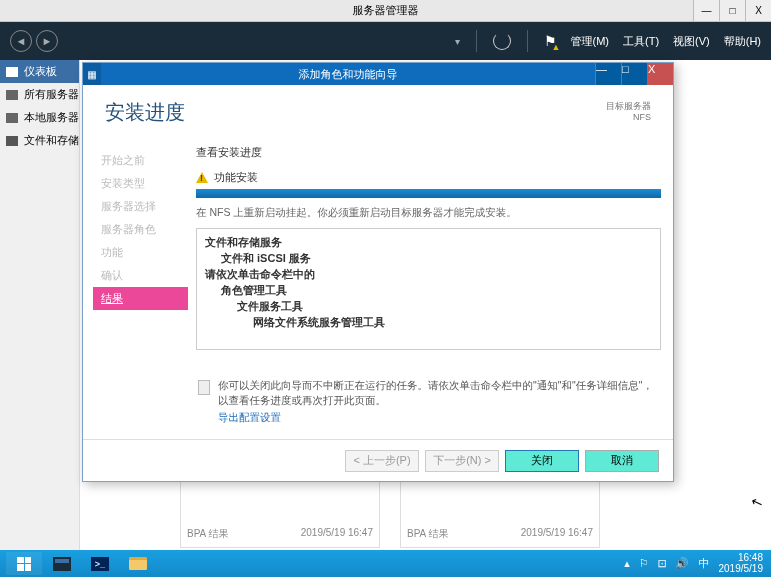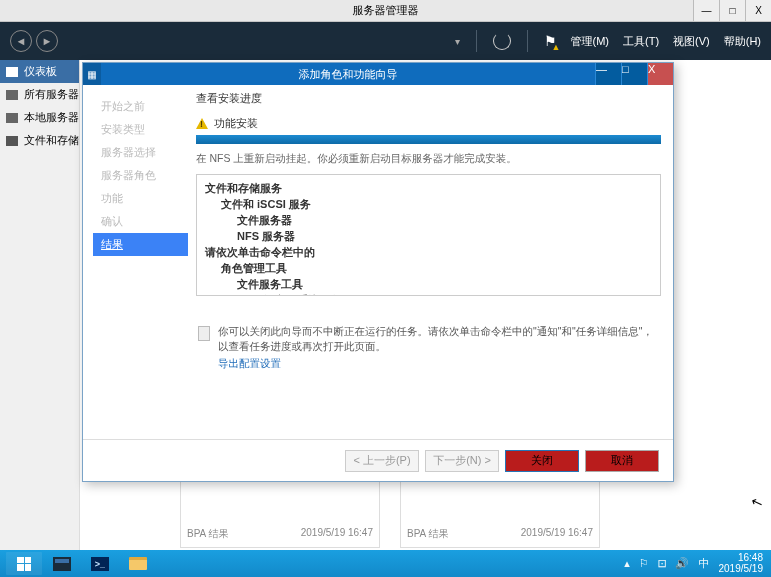--- a/index.html
+++ b/index.html
@@ -45,39 +45,39 @@
 .wizard-titlebar .wz-ctrls .ctrl.max { background: #035c9f; }
 .wizard-titlebar .wz-ctrls .ctrl.min { background: #035c9f; }
 
 .wizard-header { height: 54px; display: flex; align-items: center; padding: 0 22px; justify-content: space-between; }
 .wizard-header h1 { color: #23527c; font-size: 20px; font-weight: 300; }
 .wizard-header .tgt { text-align: right; font-size: 9px; color: #777; line-height: 1.2; }
 
 .wizard-body { flex: 1; display: flex; overflow: hidden; border-top: 0; }
 .wizard-steps { width: 105px; padding: 10px 0 0 10px; font-size: 11px; }
 .wizard-steps .step { padding: 4px 8px; color: #bbb; white-space: nowrap; }
-.wizard-steps .step.active { background: #3b82f6; color: #fff; text-decoration: underline; }
+.wizard-steps .step.active { background: #ec4899; color: #fff; text-decoration: underline; }
 
 .wizard-panel { flex: 1; padding: 6px 12px 6px 8px; font-size: 11px; color: #333; overflow: hidden; }
 .wizard-panel .subtitle { font-size: 11px; margin-bottom: 10px; }
 .warn-row { display: flex; align-items: center; gap: 6px; margin-bottom: 4px; }
 .warn-ico { width: 0; height: 0; border-left: 6px solid transparent; border-right: 6px solid transparent; border-bottom: 11px solid #e6b800; position: relative; }
 .warn-ico::after { content: "!"; position: absolute; left: -2px; top: 1px; font-size: 9px; color: #533f00; font-weight: bold; }
 .progress { height: 9px; background: linear-gradient(#1d8bd1,#0d6aa8); margin-bottom: 8px; }
 .note { color: #666; font-size: 10.5px; margin-bottom: 8px; }
 .result-frame { border: 1px solid #ccc; height: 122px; padding: 6px 8px; overflow: hidden; margin-bottom: 28px; }
 .tree ul { list-style: none; padding-left: 16px; }
 .tree > ul { padding-left: 0; }
 .tree li { line-height: 1.45; font-weight: 600;}
 .info-note { font-size: 10.5px; color: #555; padding-left: 22px; position: relative; line-height: 1.4; margin-bottom: 4px; }
 .info-note::before { content: ""; position: absolute; left: 2px; top: 2px; width: 10px; height: 13px; background: #eee; border: 1px solid #bbb; }
 .link { color: #1e6bb8; cursor: pointer; padding-left: 22px; font-size: 10.5px; }
 
 .wizard-footer { height: 42px; border-top: 1px solid #ddd; display: flex; align-items: center; justify-content: flex-end; gap: 6px; padding: 17px 14px; }
-.btn { min-width: 74px; height: 22px; font-size: 11px; border: 1px solid #aaa; background: #b91c1c; cursor: pointer; }
+.btn { min-width: 74px; height: 22px; font-size: 11px; border: 1px solid #aaa; background: #5eead4; cursor: pointer; }
 .btn:disabled { color: #999; background: #f4f4f4; border-color: #ccc; cursor: default; }
 .btn.primary { border-color: #2575b7; }
 
 .cursor-arrow { position: absolute; right: 8px; bottom: 40px; font-size: 14px; color:#000; transform: rotate(-20deg); }
 
 .taskbar { position: absolute; left: 0; right: 0; bottom: 0; height: 27px; background: linear-gradient(#1a9fe0,#1289c9); display: flex; align-items: center; padding: 0 6px; color: #fff; font-size: 10px; }
 .taskbar .tb-left { display: flex; align-items: center; gap: 2px; }
 .tb-btn { width: 36px; height: 23px; display: flex; align-items: center; justify-content: center; border-radius: 1px; }
 .start-btn { background: rgba(255,255,255,0.08); }
 .start-ico { width: 14px; height: 14px; display: grid; grid-template-columns: 1fr 1fr; grid-template-rows: 1fr 1fr; gap: 1px; }
@@ -160,20 +160,27 @@
       <div class="wizard-titlebar">
         <div class="wz-icon">▦</div>
         <div class="wz-title">添加角色和功能向导</div>
         <div class="wz-ctrls">
           <div class="ctrl min">—</div>
           <div class="ctrl max">□</div>
           <div class="ctrl close">X</div>
         </div>
       </div>
 
+      <div class="wizard-header">
+        <h1>安装进度</h1>
+        <div class="tgt">
+          <div>目标服务器</div>
+          <div>NFS</div>
+        </div>
+      </div>
 
       <div class="wizard-body">
         <div class="wizard-steps">
           <div class="step">开始之前</div>
           <div class="step">安装类型</div>
           <div class="step">服务器选择</div>
           <div class="step">服务器角色</div>
           <div class="step">功能</div>
           <div class="step">确认</div>
           <div class="step active">结果</div>
@@ -186,24 +193,20 @@
             <span>功能安装</span>
           </div>
           <div class="progress"></div>
           <div class="note">在 NFS 上重新启动挂起。你必须重新启动目标服务器才能完成安装。</div>
 
           <div class="result-frame tree">
             <ul>
               <li><span>文件和存储服务</span>
                 <ul>
                     <li><span>文件和 iSCSI 服务</span>
-                  <ul>
-                    <li>文件服务器</li>
-                    <li>NFS 服务器</li>
-                  </ul>
                 </li>
                   </ul>
               </li>
               <li><span>请依次单击命令栏中的</span>
                 <ul>
                     <li><span>角色管理工具</span>
                   <ul>
                         <li><span>文件服务工具</span>
                     <ul>
                             <li>网络文件系统服务管理工具</li>

